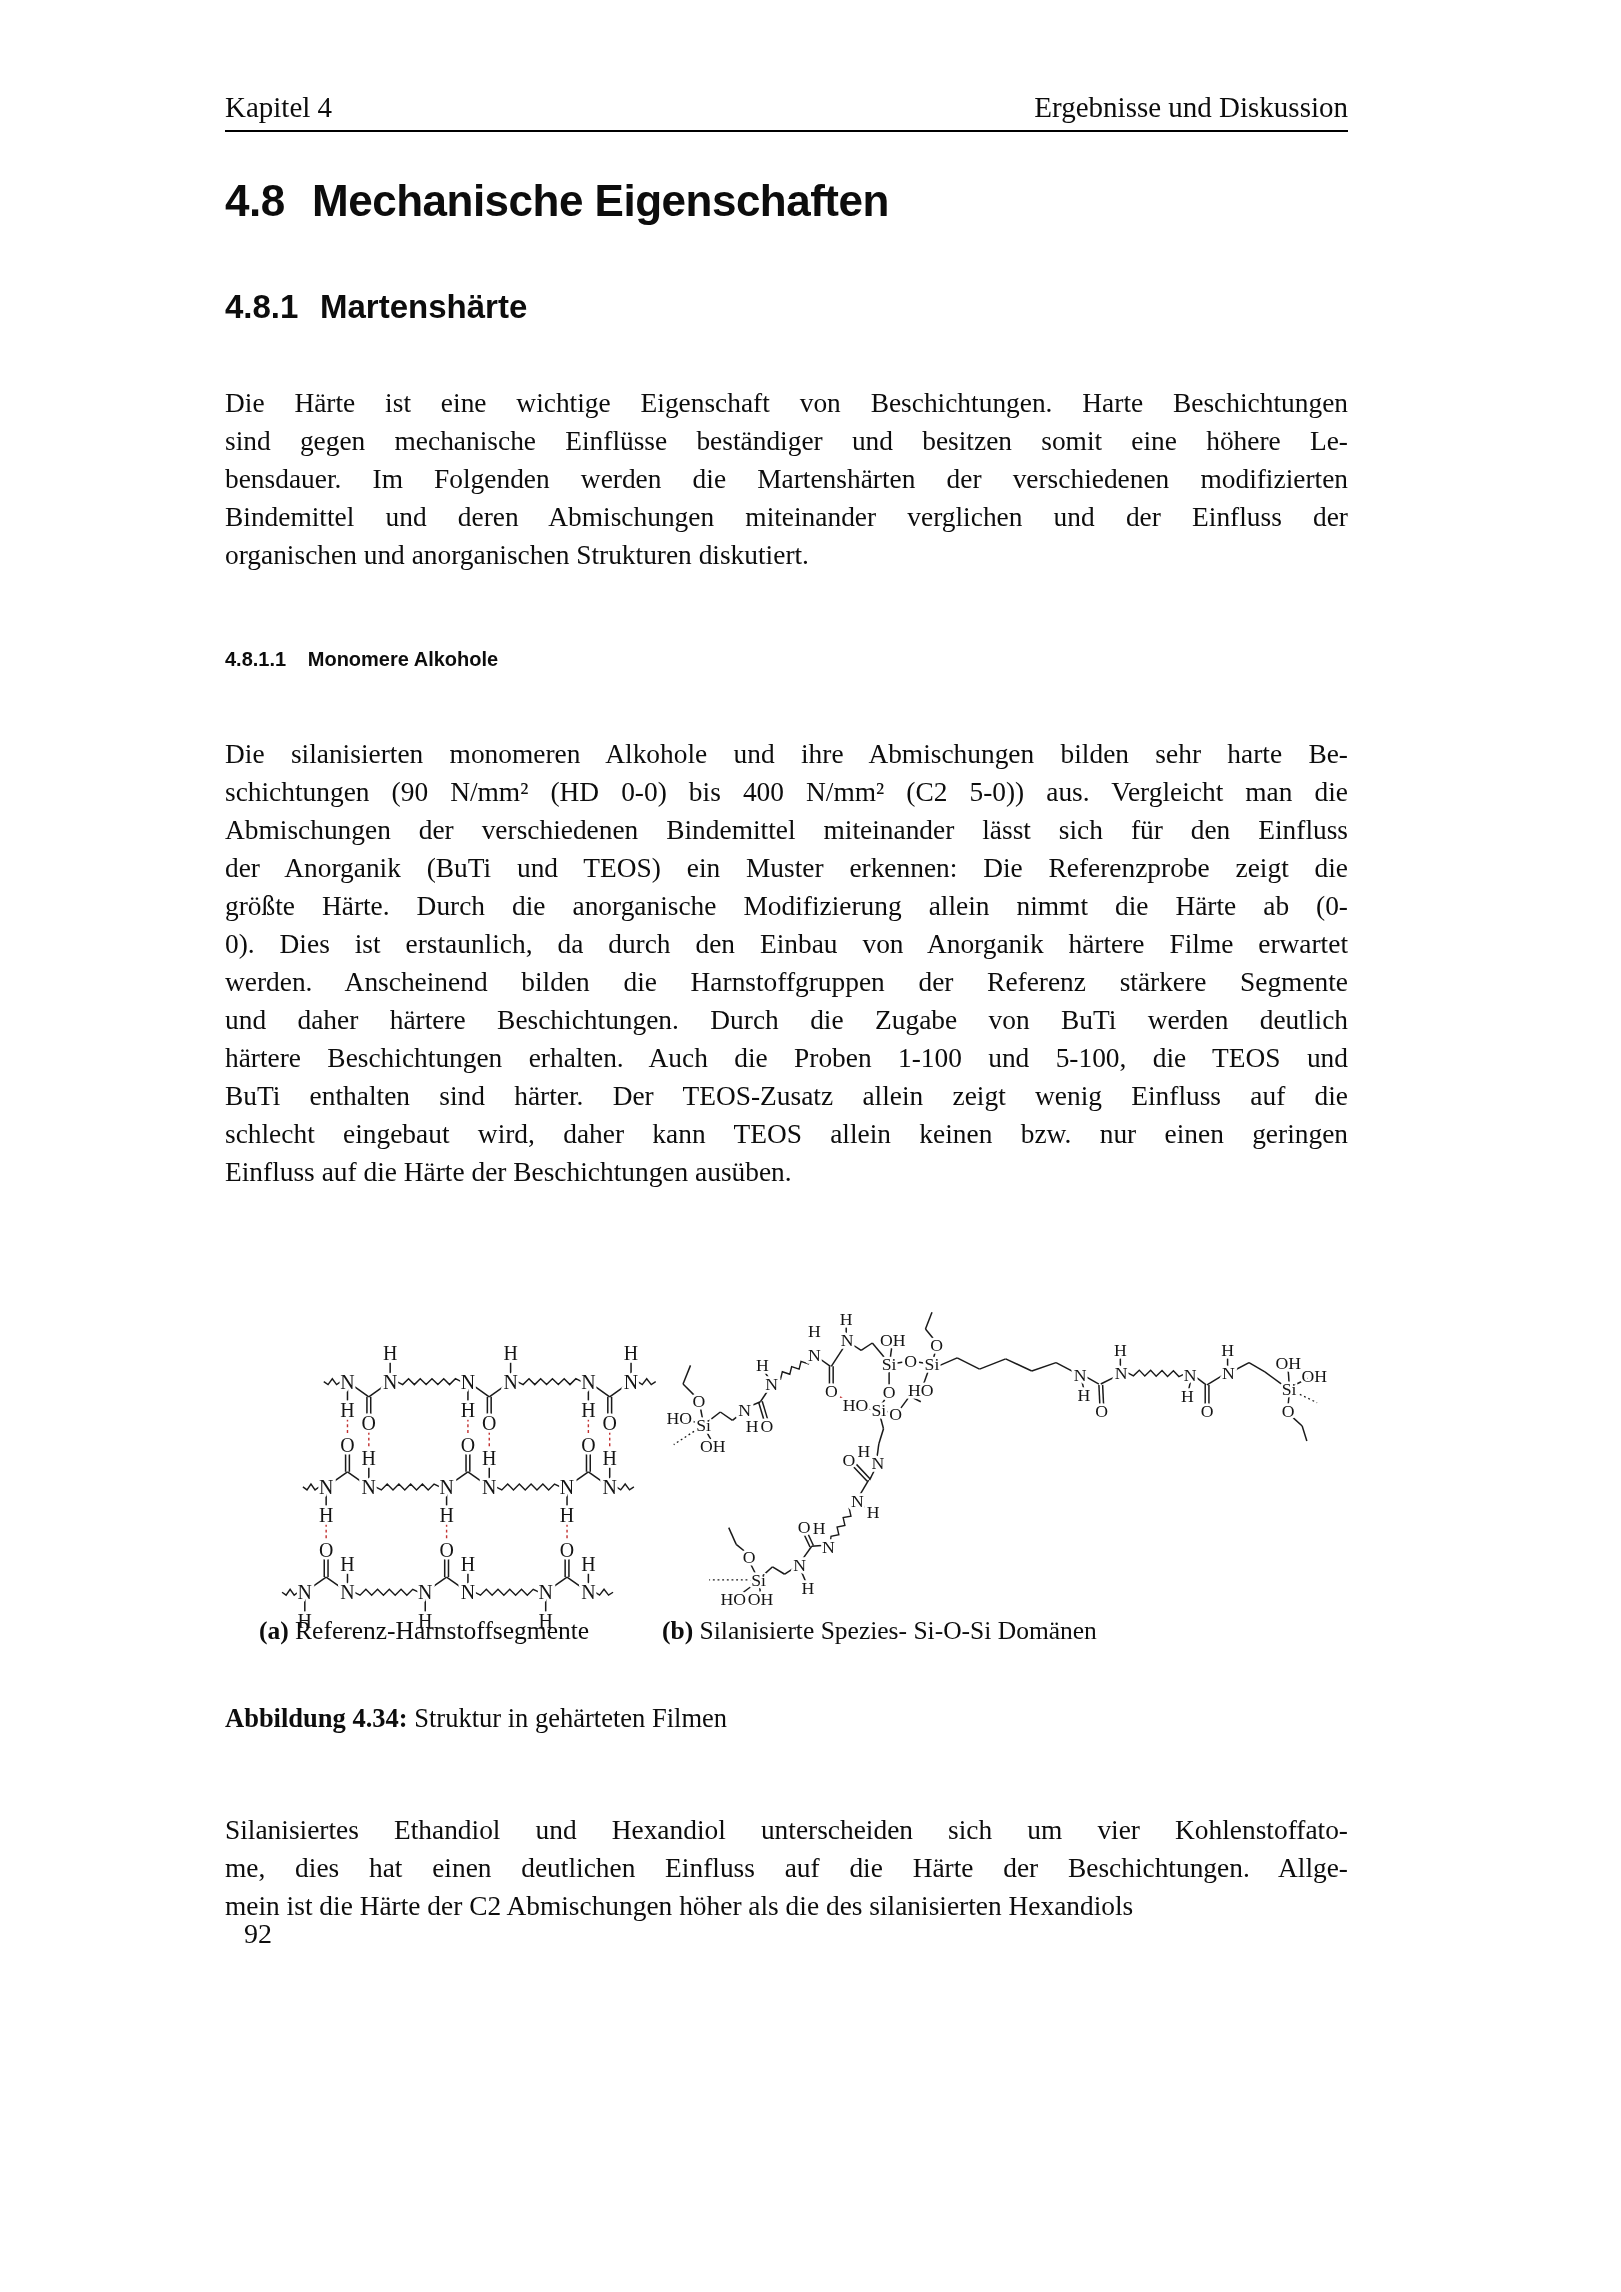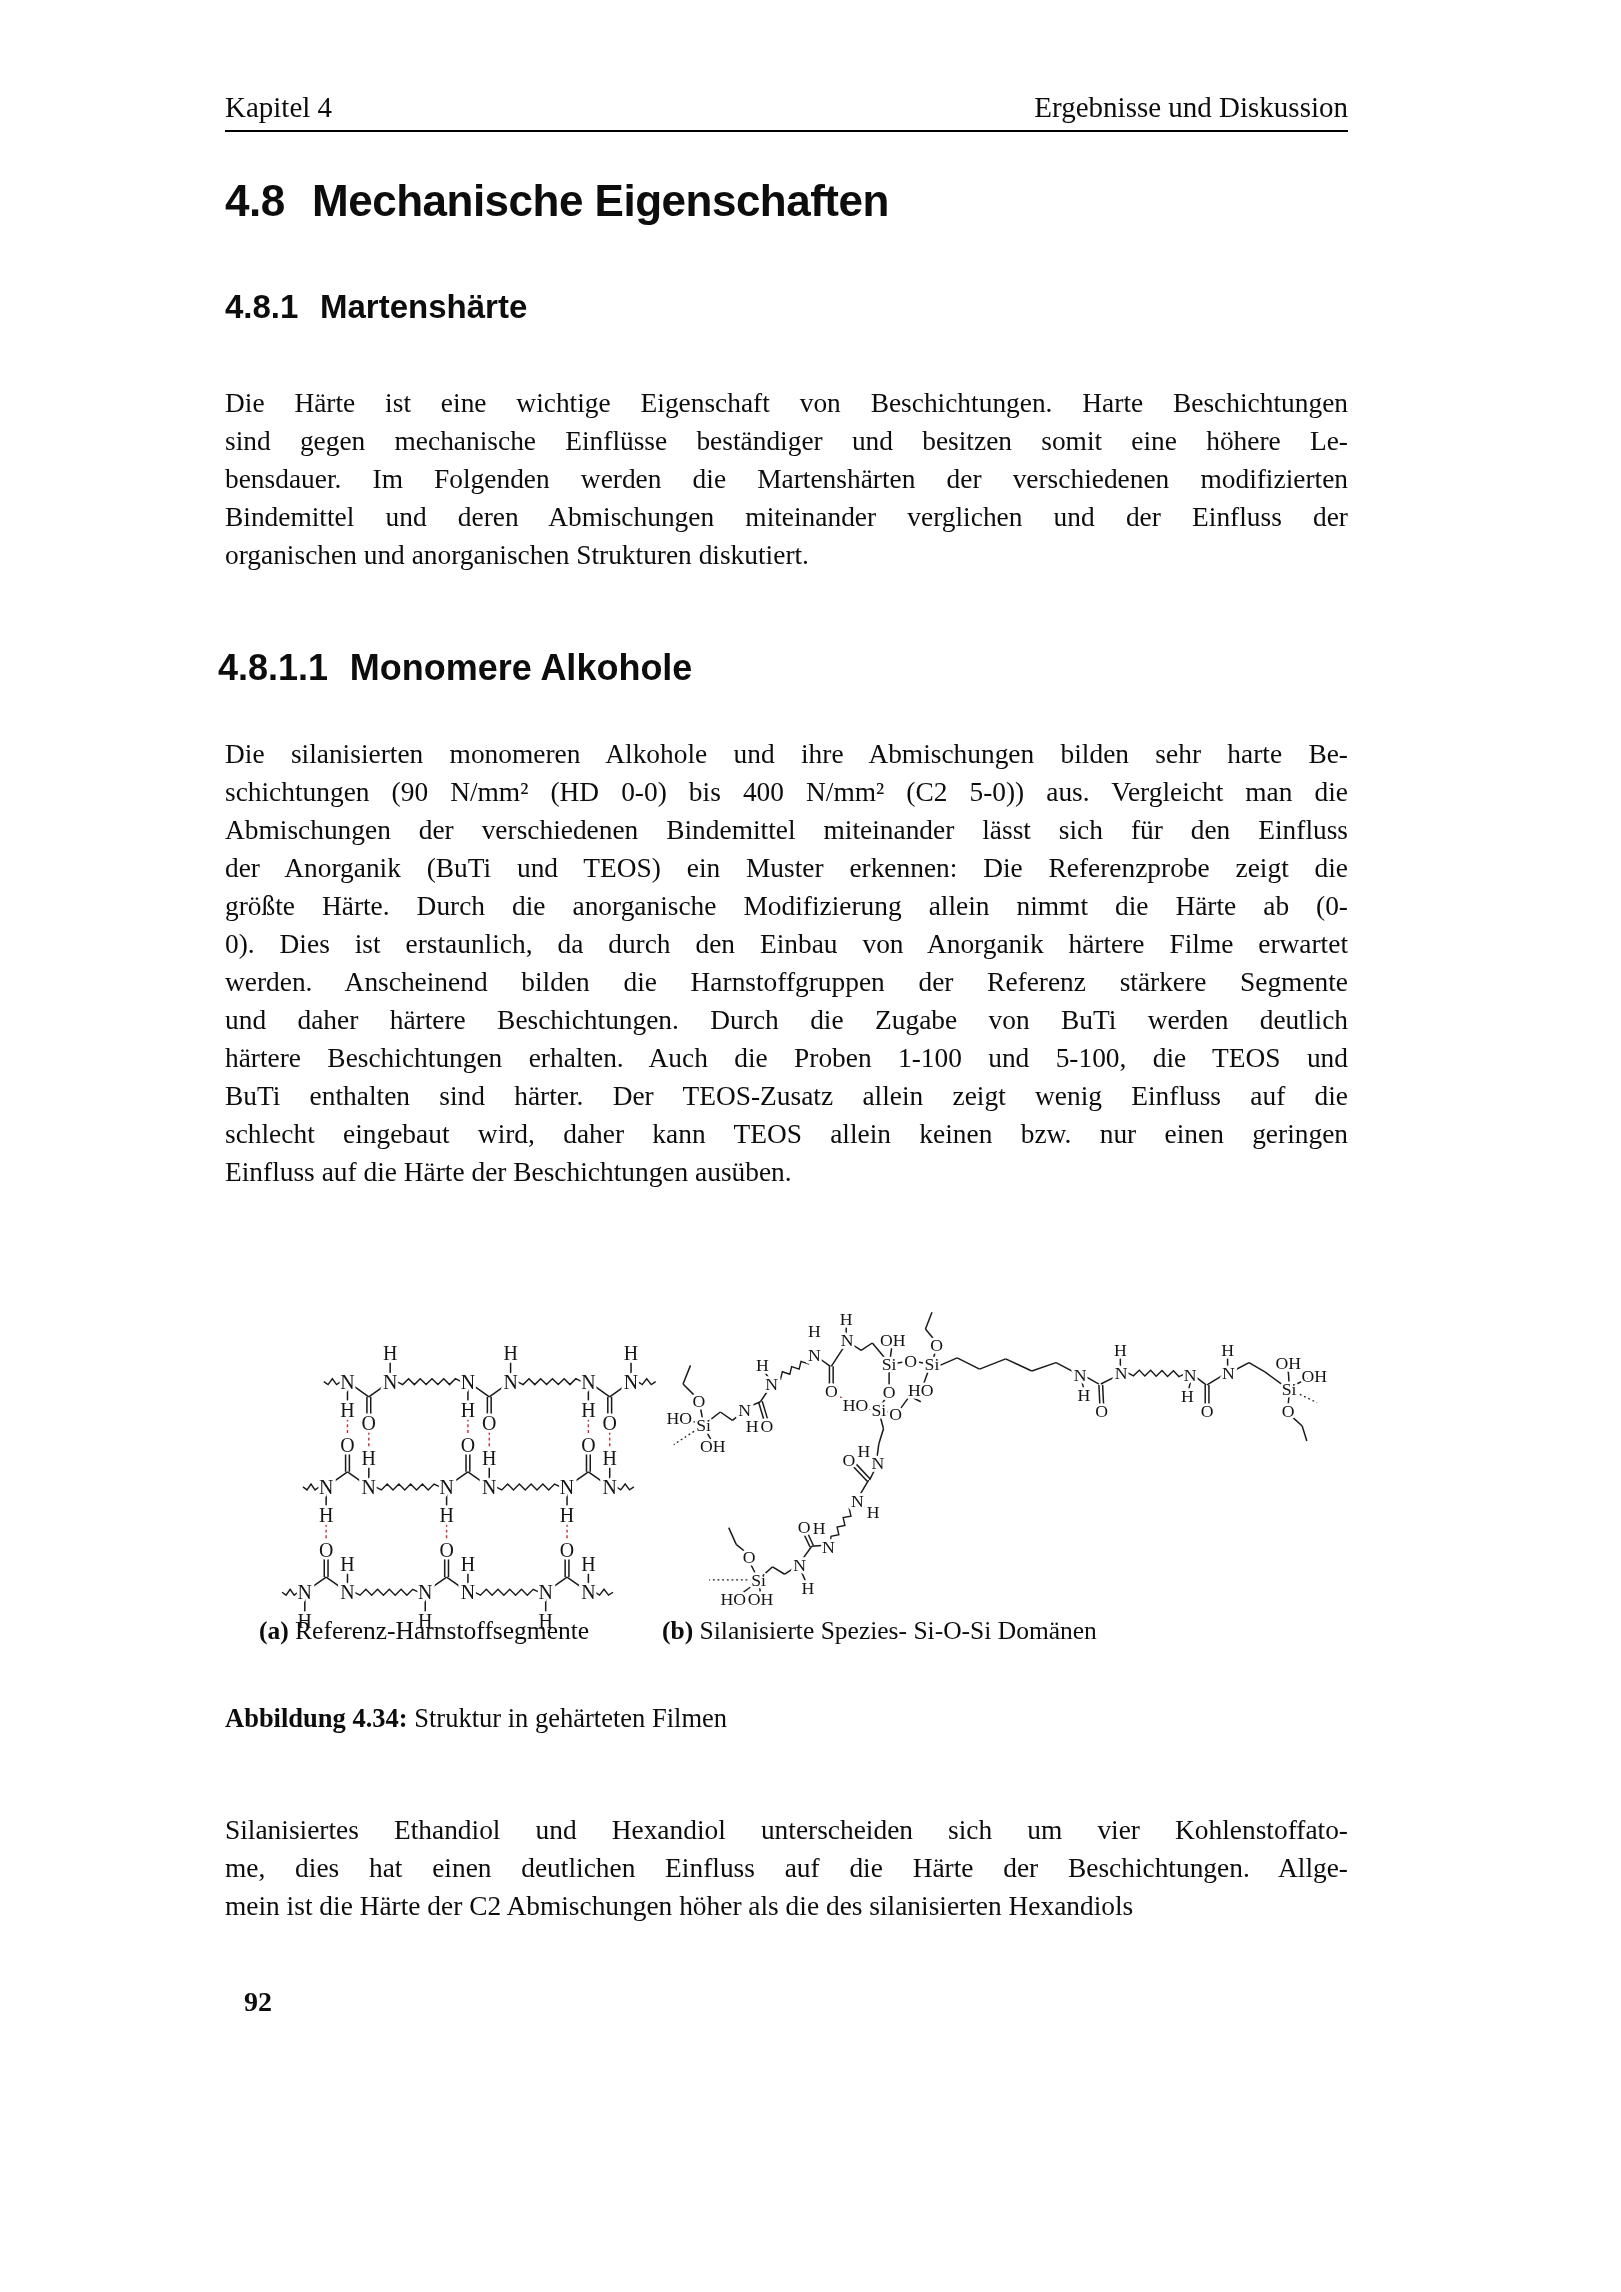--- a/index.html
+++ b/index.html
@@ -5,40 +5,40 @@
   html,body{margin:0;padding:0;background:#fff;}
   .page{position:relative;width:1531px;height:2293px;background:#ffffff;
         font-family:"Liberation Serif","DejaVu Serif",serif;color:#0d0d0d;overflow:hidden;}
   .abs{position:absolute;}
   .running-header{left:225px;top:90px;width:1123px;display:flex;justify-content:space-between;
         font-size:29px;line-height:35px;border-bottom:2px solid #000;padding-bottom:4.9px;}
   .h-sec{left:225px;top:178px;font-family:"Liberation Sans","DejaVu Sans",sans-serif;
         font-weight:bold;font-size:44px;line-height:1.05;letter-spacing:-0.5px;}
   .h-sub{left:225px;top:290px;font-family:"Liberation Sans","DejaVu Sans",sans-serif;
         font-weight:bold;font-size:33px;line-height:1.05;text-align:right;}
-  .h-subsub{left:218px;top:649px;font-family:"Liberation Sans","DejaVu Sans",sans-serif;
-        font-weight:bold;font-size:36px;line-height:1.05;text-align:center;}
+  .h-subsub{left:225px;top:649px;font-family:"Liberation Sans","DejaVu Sans",sans-serif;
+        font-weight:bold;font-size:20px;line-height:1.05;text-align:center;}
   .h-num{margin-right:27.4px;}
   .h-num-small{margin-right:21.6px;}
   .para{left:225px;width:1123px;font-size:27.4px;line-height:38px;}
   .p1{top:384px;} .p2{top:735px;} .p3{top:1811px;}
   .jline{text-align:justify;text-align-last:justify;white-space:normal;}
   .jline.last{text-align-last:left;}
   .figure{left:225px;top:1274px;width:1123px;height:404px;}
   .chem{position:absolute;}
   .chem text{font-family:"Liberation Serif","DejaVu Serif",serif;fill:#151515;
         paint-order:stroke;stroke:#ffffff;stroke-width:6px;stroke-linejoin:round;}
   .svg-a{left:51px;top:65px;}
   .svg-b{left:437px;top:0px;}
   .subcap{position:absolute;top:342px;font-size:25.5px;text-align:left;}
   .subcap-a{left:34px;width:451px;}
   .subcap-b{left:437px;width:747px;}
   .cap-label{font-weight:bold;}
   .fig-caption{left:225px;top:1703px;width:1123px;text-align:left;font-size:26.5px;}
-  .page-number{left:244px;top:1986px;font-size:28px;font-weight:bold;}
+  .page-number{left:244px;top:1918px;font-size:28px;}
 </style>
 </head>
 <body>
 
 <div class="page">
 
   <div class="abs running-header">
     <span>Kapitel 4</span>
     <span>Ergebnisse und Diskussion</span>
   </div>

